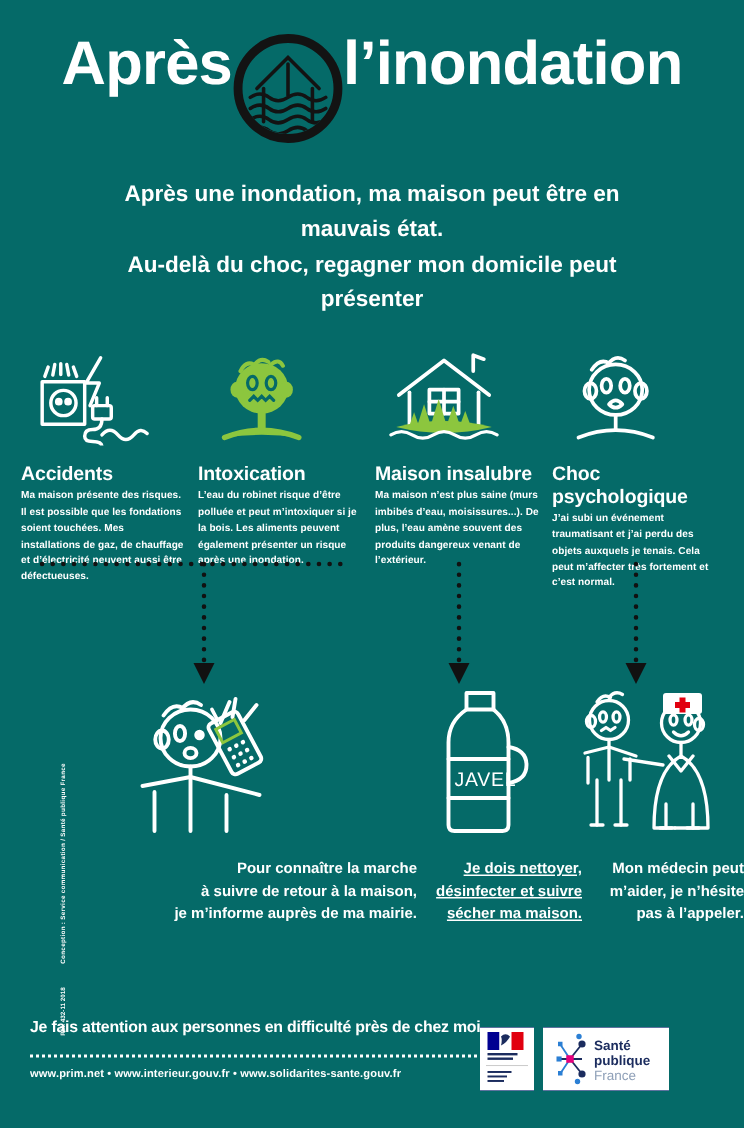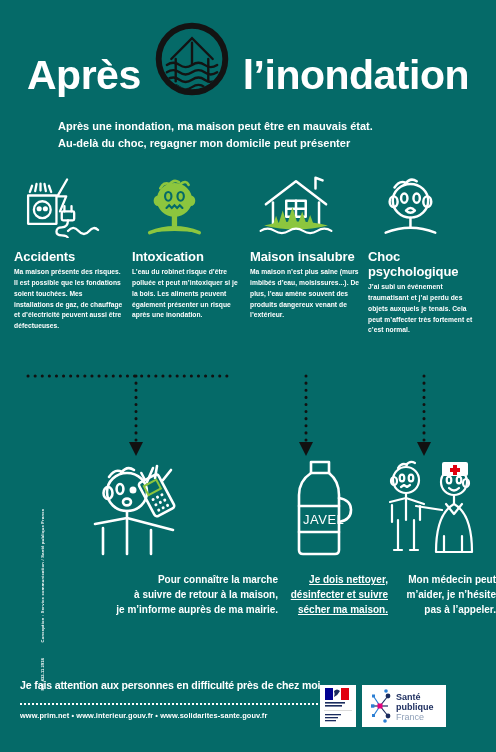--- a/index.html
+++ b/index.html
@@ -8,32 +8,32 @@
     background:#056a68;
     font-family:"Liberation Sans", sans-serif;
     color:#ffffff;
     overflow:hidden;
     position:relative;
   }
   .poster{position:relative;width:496px;height:752px;}
 
   
   .header{
-    display:flex;align-items:flex-end;justify-content:center;
-    gap:14px;padding-top:22px;
+    display:flex;align-items:flex-start;justify-content:center;
+    padding-top:22px;
   }
   .title-word{
     font-size:41px;font-weight:bold;letter-spacing:-0.5px;line-height:1;
     color:#ffffff;
   }
   .logo-circle{width:74px;height:74px;flex:0 0 auto;}
 
   .intro{
-    text-align:left;
-    font-size:11px;
+    text-align:center;
+    font-size:15px;
     line-height:1.55;
     font-weight:bold;
     margin:22px auto 0 auto;
     width:380px;
   }
 
   
   .risks{
     display:flex;
     margin:24px 14px 0 14px;

